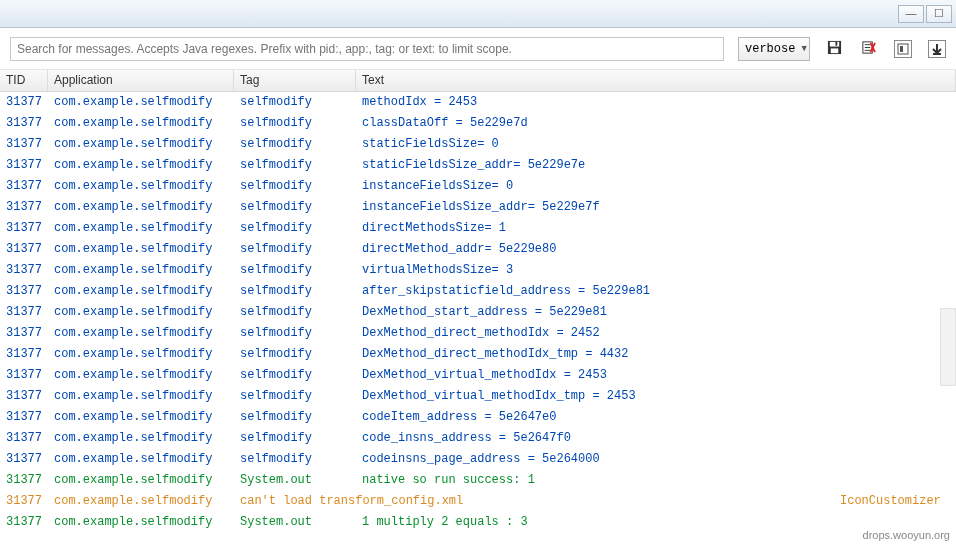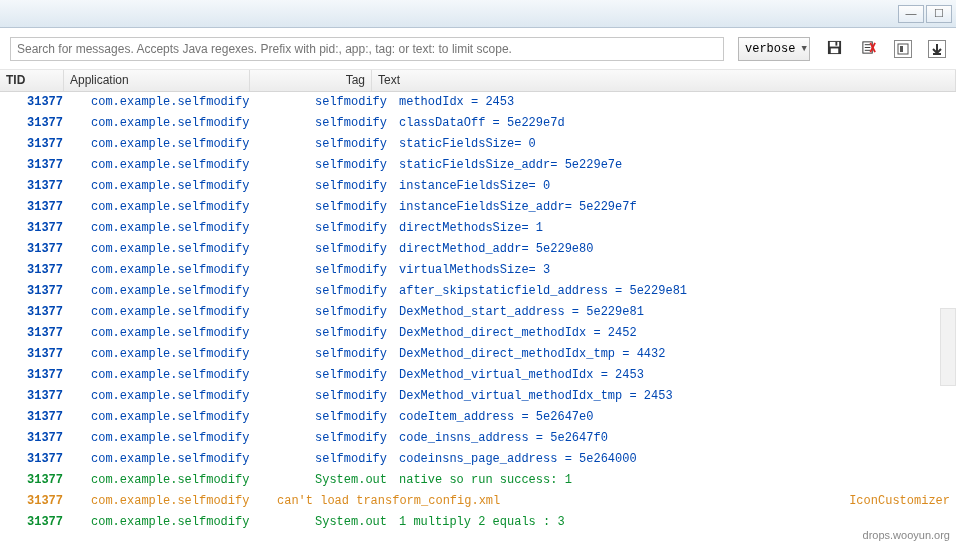--- a/index.html
+++ b/index.html
@@ -84,35 +84,34 @@
   border-bottom: 1px solid #d6d6d6;
   font-size: 12px;
   color: #333;
 }
 .header .col {
   padding: 3px 6px;
   border-right: 1px solid #ddd;
   white-space: nowrap;
   overflow: hidden;
 }
-.col-tid { width: 64px; font-weight: bold; }
+.col-tid { width: 48px; }
 .col-app { width: 186px; }
-.col-tag { width: 122px; text-align: right; }
+.col-tag { width: 122px; }
 .col-text { flex: 1; }
 .logbody {
   overflow: hidden;
   font-family: Consolas, "Courier New", monospace;
   font-size: 12px;
   line-height: 21px;
 }
 .row {
   display: flex;
   height: 21px;
   white-space: nowrap;
-  padding-left: 21px;
 }
 .row .cell { padding: 0 6px; overflow: hidden; }
 .row.c-blue { color: #0047b3; }
 .row.c-green { color: #0a8f2f; }
 .row.c-orange { color: #d98a1e; }
 .watermark {
   position: absolute;
   right: 6px;
   bottom: 4px;
   font-size: 11px;

